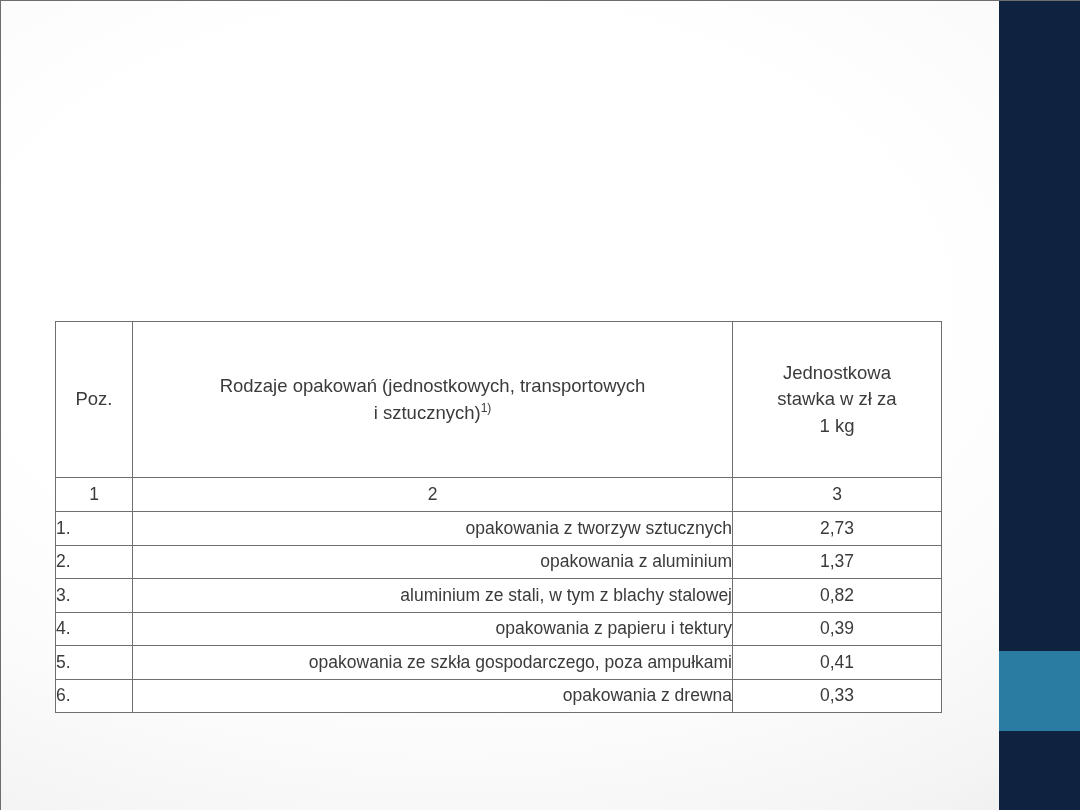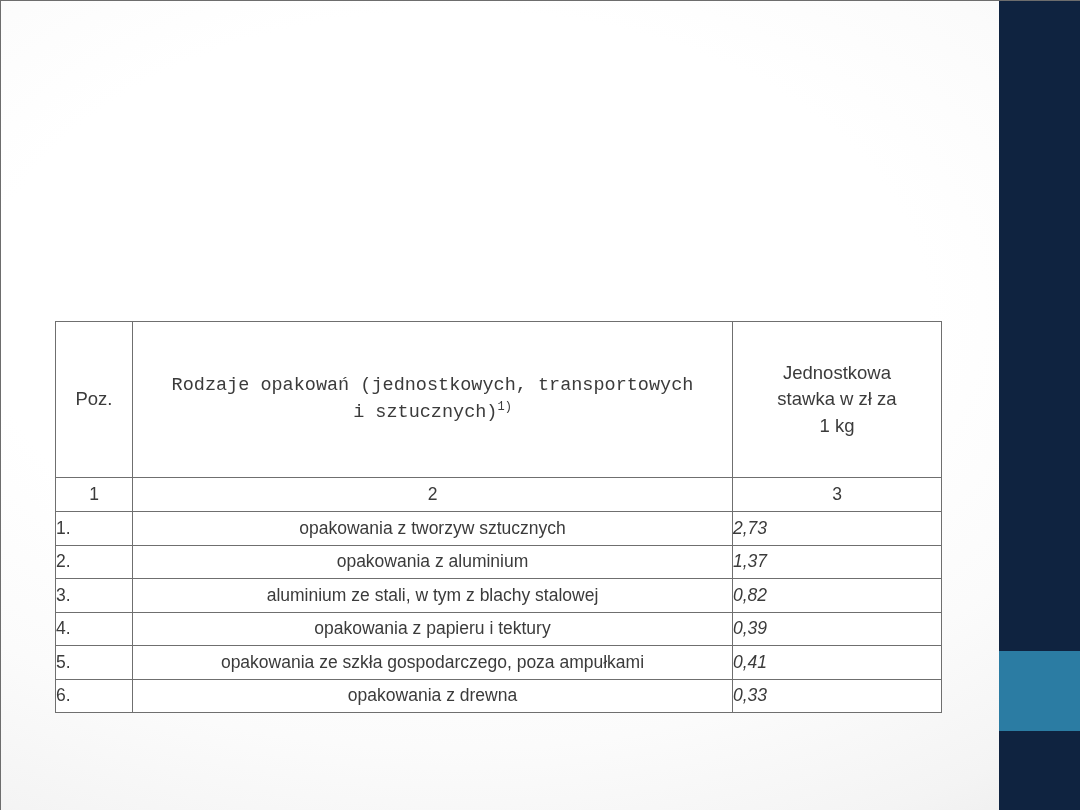--- a/index.html
+++ b/index.html
@@ -72,21 +72,20 @@
   
   tr.head td {
     height: 155px;
     text-align: center;
     font-size: 18.5px;
     line-height: 1.42;
     padding: 0 10px;
   }
   tr.head td.kind-head {
     padding: 0 22px;
-    font-family: Liberation Mono, monospace;
   }
   .head-inner {
     display: block;
   }
   .sup {
     font-size: 12px;
     vertical-align: super;
     line-height: 0;
   }
   tr.head td.rate-head {
@@ -103,25 +102,25 @@
   
   tr.data td {
     height: 32.5px;
     font-size: 17.5px;
   }
   td.poz {
     text-align: left;
     padding-left: 7px;
   }
   td.kind {
-    text-align: center;
+    text-align: right;
     padding-left: 10px;
   }
   td.rate {
-    font-style: italic;
+    text-align: center;
   }
 
   .blurlayer {
     filter: blur(0.22px);
   }
 </style>
 </head>
 <body>
 
 <div class="slide">

